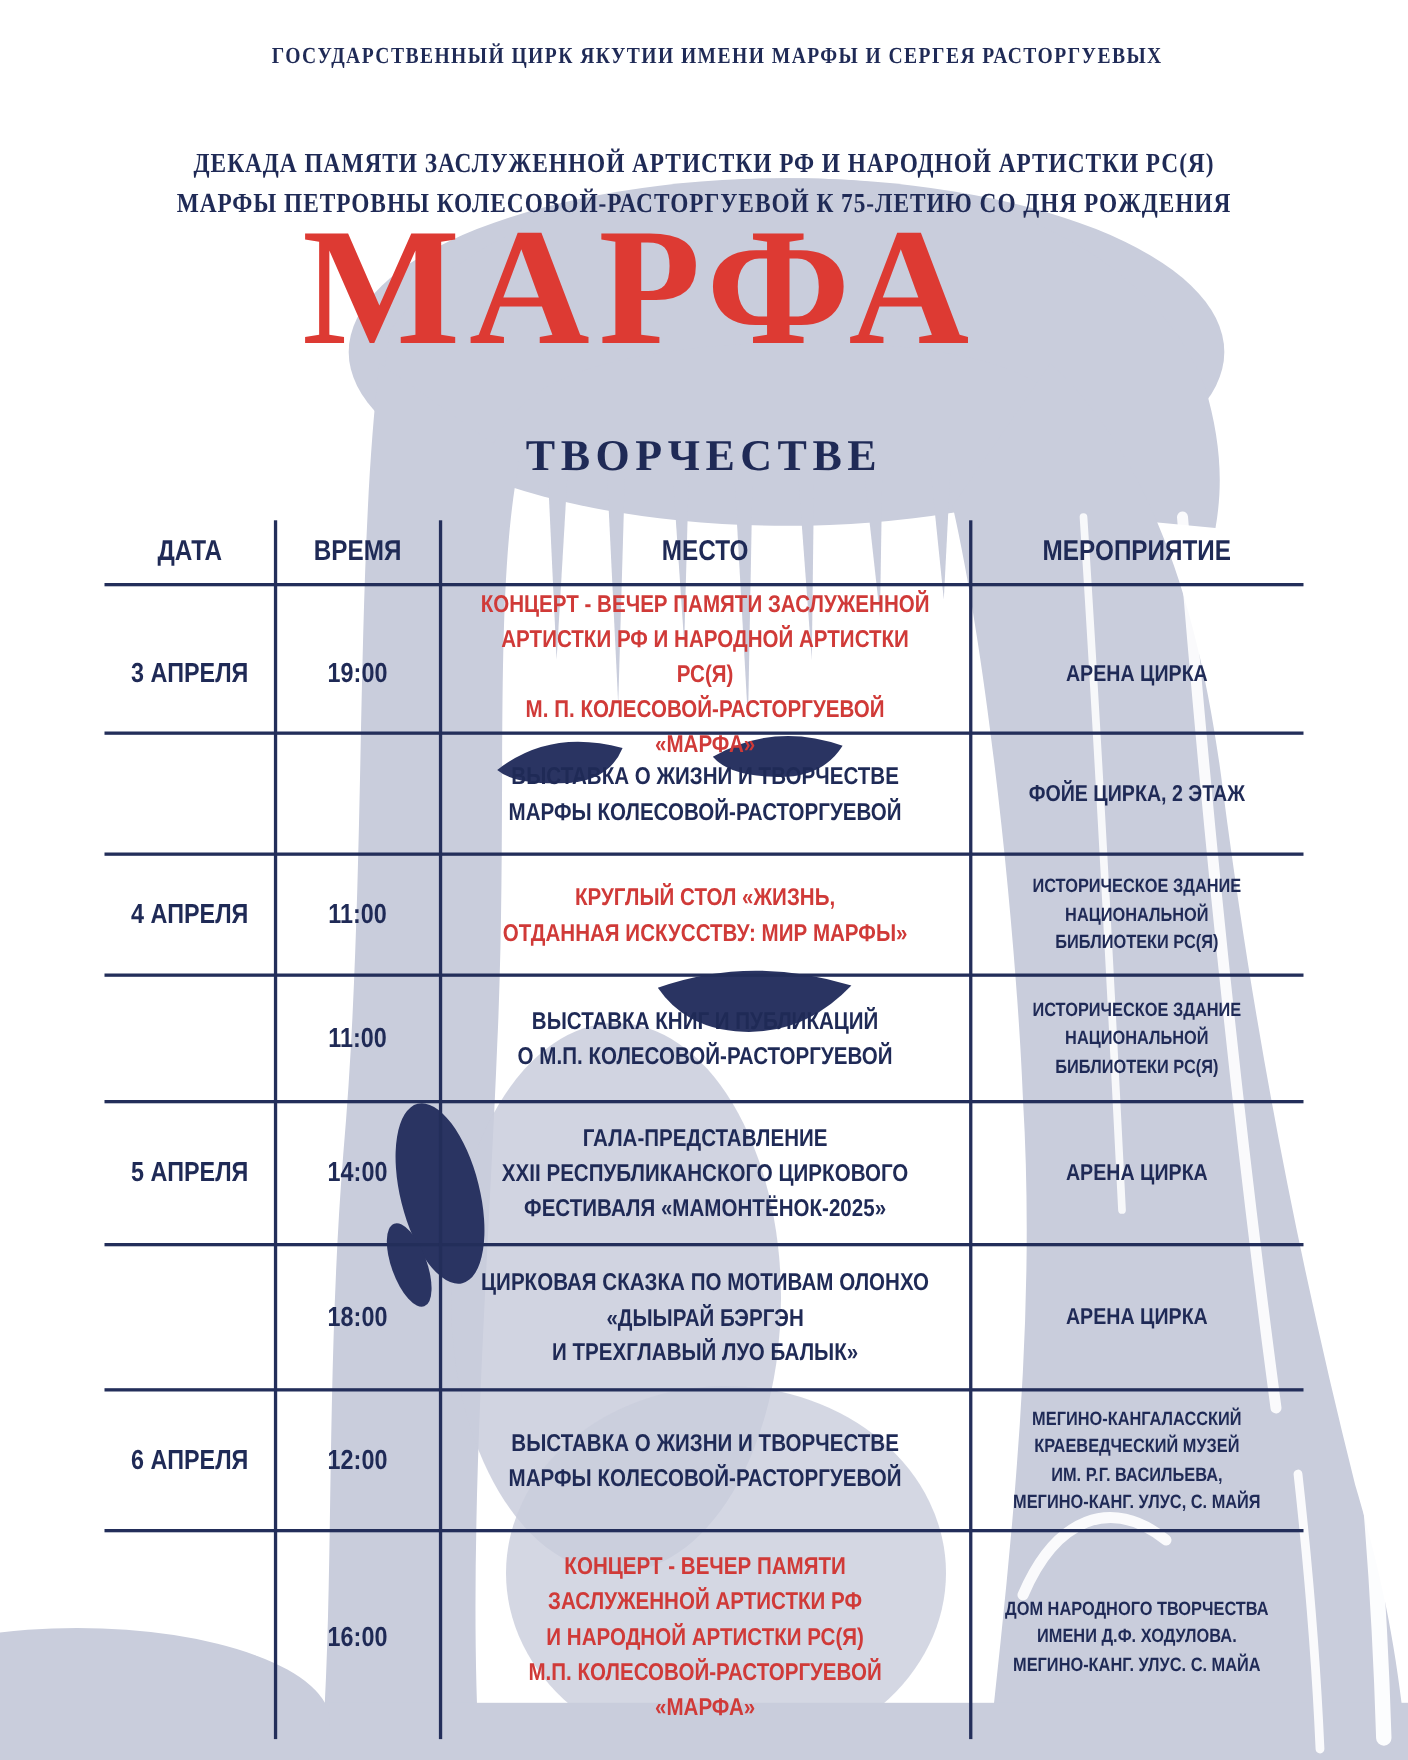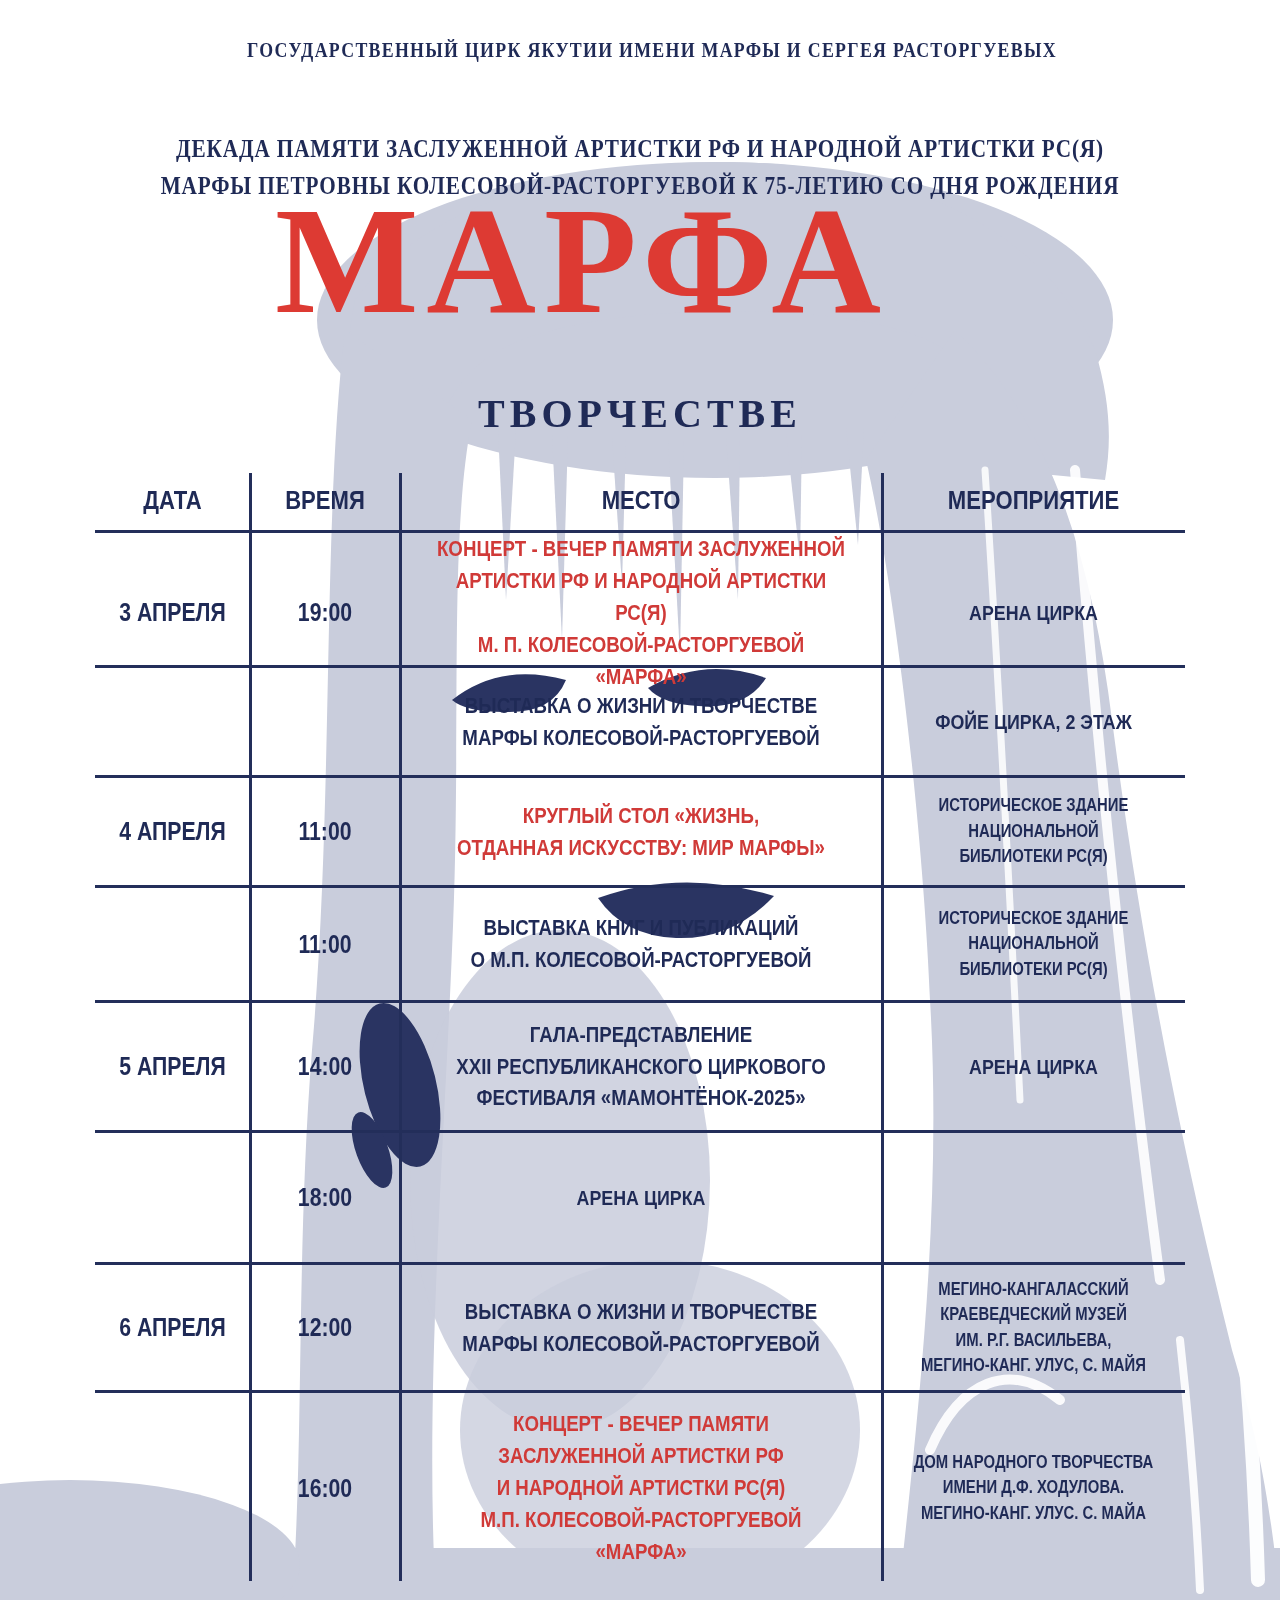--- a/index.html
+++ b/index.html
@@ -165,20 +165,23 @@
           <div class="cell datec"><span class="condensed">5 АПРЕЛЯ</span></div>
           <div class="cell timec"><span class="condensed">14:00</span></div>
           <div class="cell eventc"><span class="condensed">ГАЛА-ПРЕДСТАВЛЕНИЕ
 XXII РЕСПУБЛИКАНСКОГО ЦИРКОВОГО
 ФЕСТИВАЛЯ «МАМОНТЁНОК-2025»</span></div>
           <div class="cell placec"><span class="condensed">АРЕНА ЦИРКА</span></div>
         </div>
         <div class="trow">
           <div class="cell datec"><span class="condensed"></span></div>
           <div class="cell timec"><span class="condensed">18:00</span></div>
+          <div class="cell eventc"><span class="condensed">ЦИРКОВАЯ СКАЗКА ПО МОТИВАМ ОЛОНХО
+«ДЫЫРАЙ БЭРГЭН
+И ТРЕХГЛАВЫЙ ЛУО БАЛЫК»</span></div>
           <div class="cell placec"><span class="condensed">АРЕНА ЦИРКА</span></div>
         </div>
         <div class="trow">
           <div class="cell datec"><span class="condensed">6 АПРЕЛЯ</span></div>
           <div class="cell timec"><span class="condensed">12:00</span></div>
           <div class="cell eventc"><span class="condensed">ВЫСТАВКА О ЖИЗНИ И ТВОРЧЕСТВЕ
 МАРФЫ КОЛЕСОВОЙ-РАСТОРГУЕВОЙ</span></div>
           <div class="cell placec small"><span class="condensed">МЕГИНО-КАНГАЛАССКИЙ
 КРАЕВЕДЧЕСКИЙ МУЗЕЙ
 ИМ. Р.Г. ВАСИЛЬЕВА,

